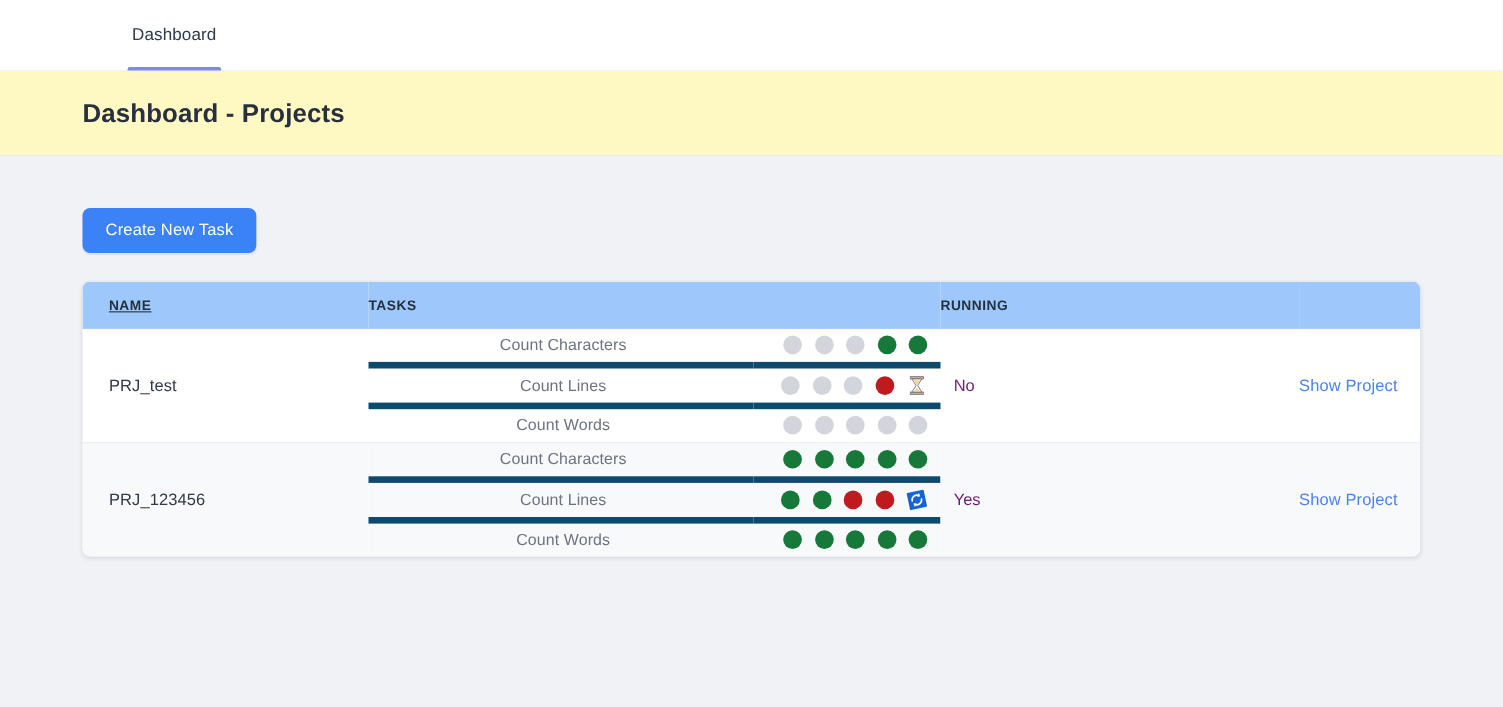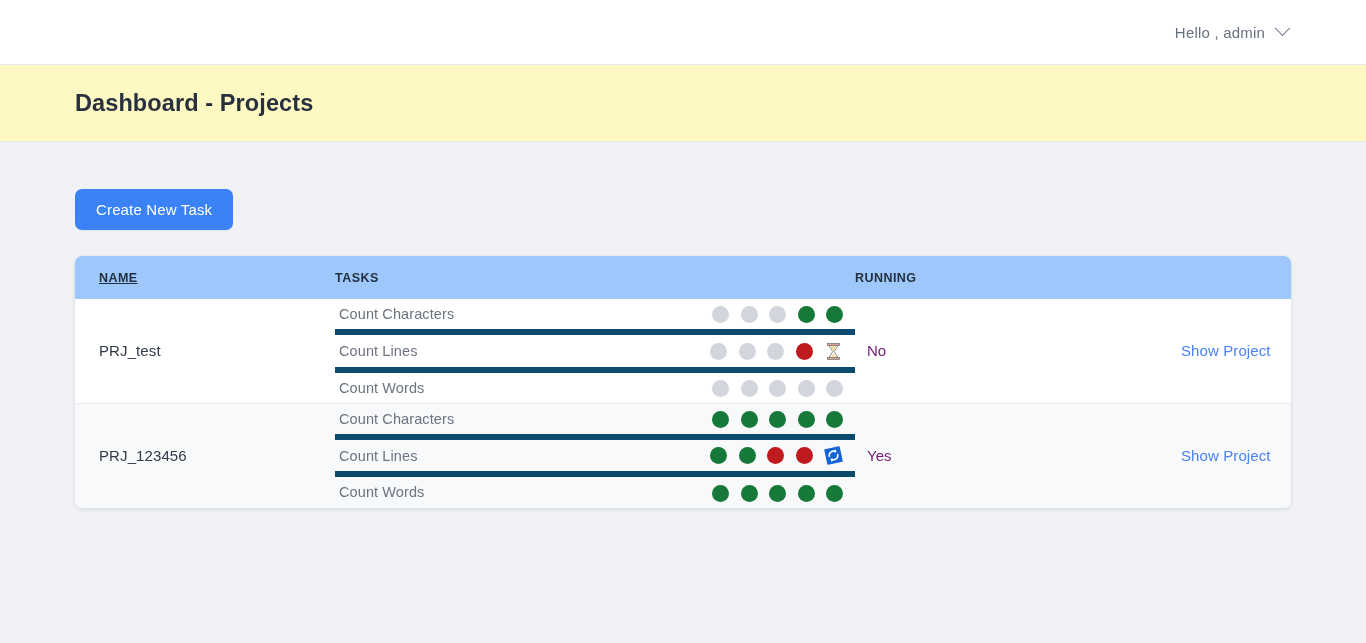--- a/index.html
+++ b/index.html
@@ -169,20 +169,21 @@
     cursor: pointer;
     letter-spacing: .1px;
     white-space: nowrap;
   }
 
   
   .task-list {
     width: 100%;
     border-collapse: collapse;
     table-layout: fixed;
+    text-align: center;
   }
   .task-list tr { height: 33px; }
   .task-list tr + tr > td { border-top: 6px solid #0c4a6e; }
 
   .task-name {
     font-size: 14.5px;
     color: #6c7381;
     letter-spacing: .1px;
     padding: 6px 0 6px 4px;
     width: 350px;
@@ -216,23 +217,24 @@
     font-size: 17px;
   }
 
   
   .ico-hourglass svg, .ico-refresh svg { display: block; }
 </style>
 </head>
 <body>
 
 <div class="navbar">
-  <div class="nav-right">
-    <span class="nav-user-label">Hello , admin</span>
-    <span class="chev"></span>
+  <div class="nav-tabs">
+    <div class="nav-tab active">
+      <span>Dashboard</span>
+    </div>
   </div>
 </div>
 
 <div class="title-band">
   <h1 class="page-title">Dashboard - Projects</h1>
 </div>
 
 <div class="main">
 
   <button class="btn-primary">Create New Task</button>

